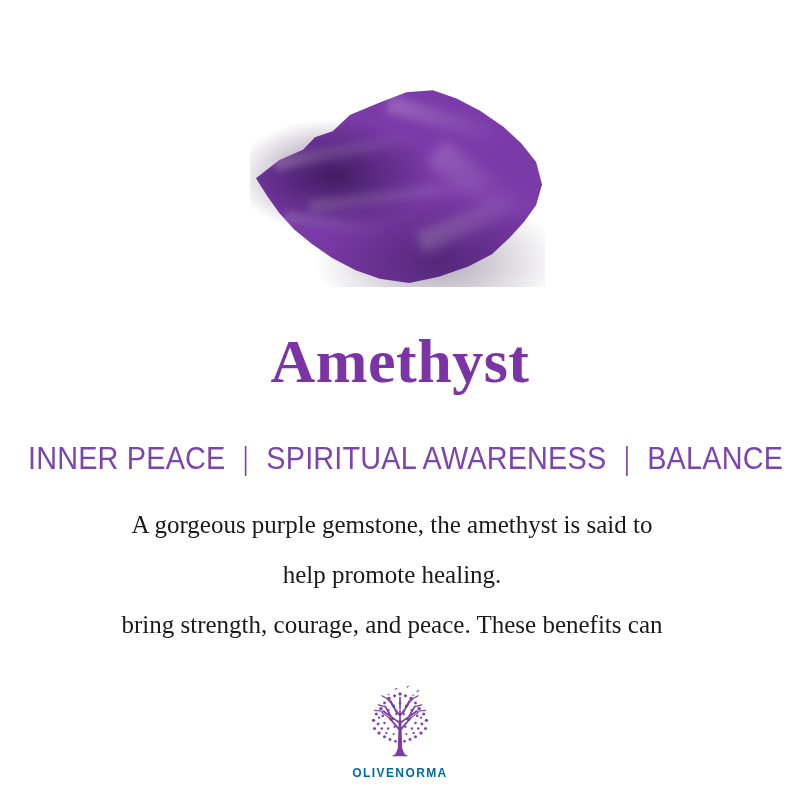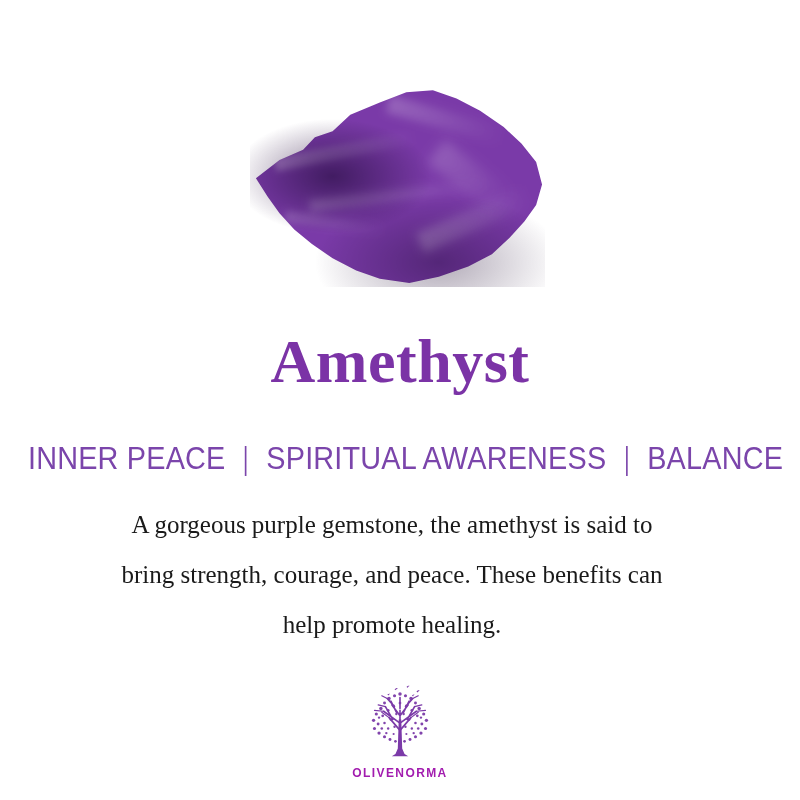--- a/index.html
+++ b/index.html
@@ -151,21 +151,21 @@
     width: 92px;
     height: 82px;
   }
   .brand-name {
     display: block;
     margin-top: 1px;
     font-family: "Liberation Sans", sans-serif;
     font-size: 12px;
     font-weight: 700;
     letter-spacing: 1.4px;
-    color: #a21caf;
+    color: #0369a1;
   }
 </style>
 </head>
 <body>
 
 <div class="card">
 
   <div class="stone-area">
     <div class="stone-wrap">
       <div class="stone"></div>
@@ -184,22 +184,22 @@
   <div class="keywords">
     <span class="kw">INNER PEACE</span>
     <span class="sep">|</span>
     <span class="kw">SPIRITUAL AWARENESS</span>
     <span class="sep">|</span>
     <span class="kw">BALANCE</span>
   </div>
 
   <div class="description">
     <span class="dline">A gorgeous purple gemstone, the amethyst is said to</span>
+    <span class="dline">help promote healing.</span>
     <span class="dline">bring strength, courage, and peace. These benefits can</span>
-    <span class="dline">help promote healing.</span>
   </div>
 
   <div class="brand">
     <svg class="brand-mark" viewBox="0 0 100 90">
       <g fill="#7b3aa8">
 
         <path d="M44 7c1.6-1.4 2.6-2 3.6-1.2-1.2.5-1.7 1.2-2 2.1-.5-.6-1-.8-1.6-.9z"></path>
         <path d="M57 4.5c1.5-1.3 2.5-1.9 3.5-1.1-1.2.5-1.7 1.1-1.9 2-.5-.5-1-.8-1.6-.9z"></path>
         <path d="M68 9.5c1.5-1.3 2.5-1.9 3.5-1.1-1.2.5-1.7 1.1-1.9 2-.5-.5-1-.8-1.6-.9z"></path>
         <path d="M36 13c1.3-1.1 2.2-1.6 3-1-1 .4-1.4 1-1.6 1.7-.4-.4-.9-.6-1.4-.7z"></path>

